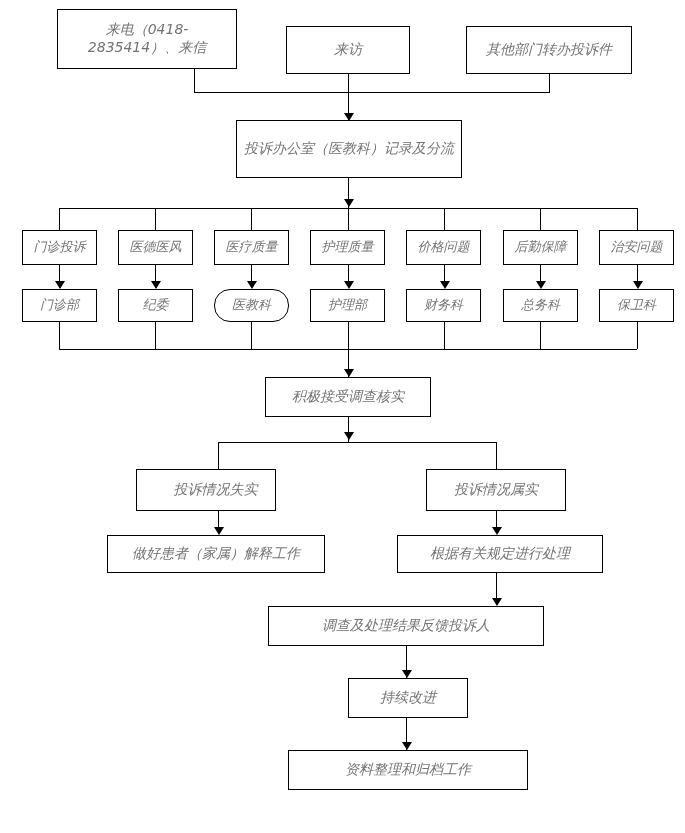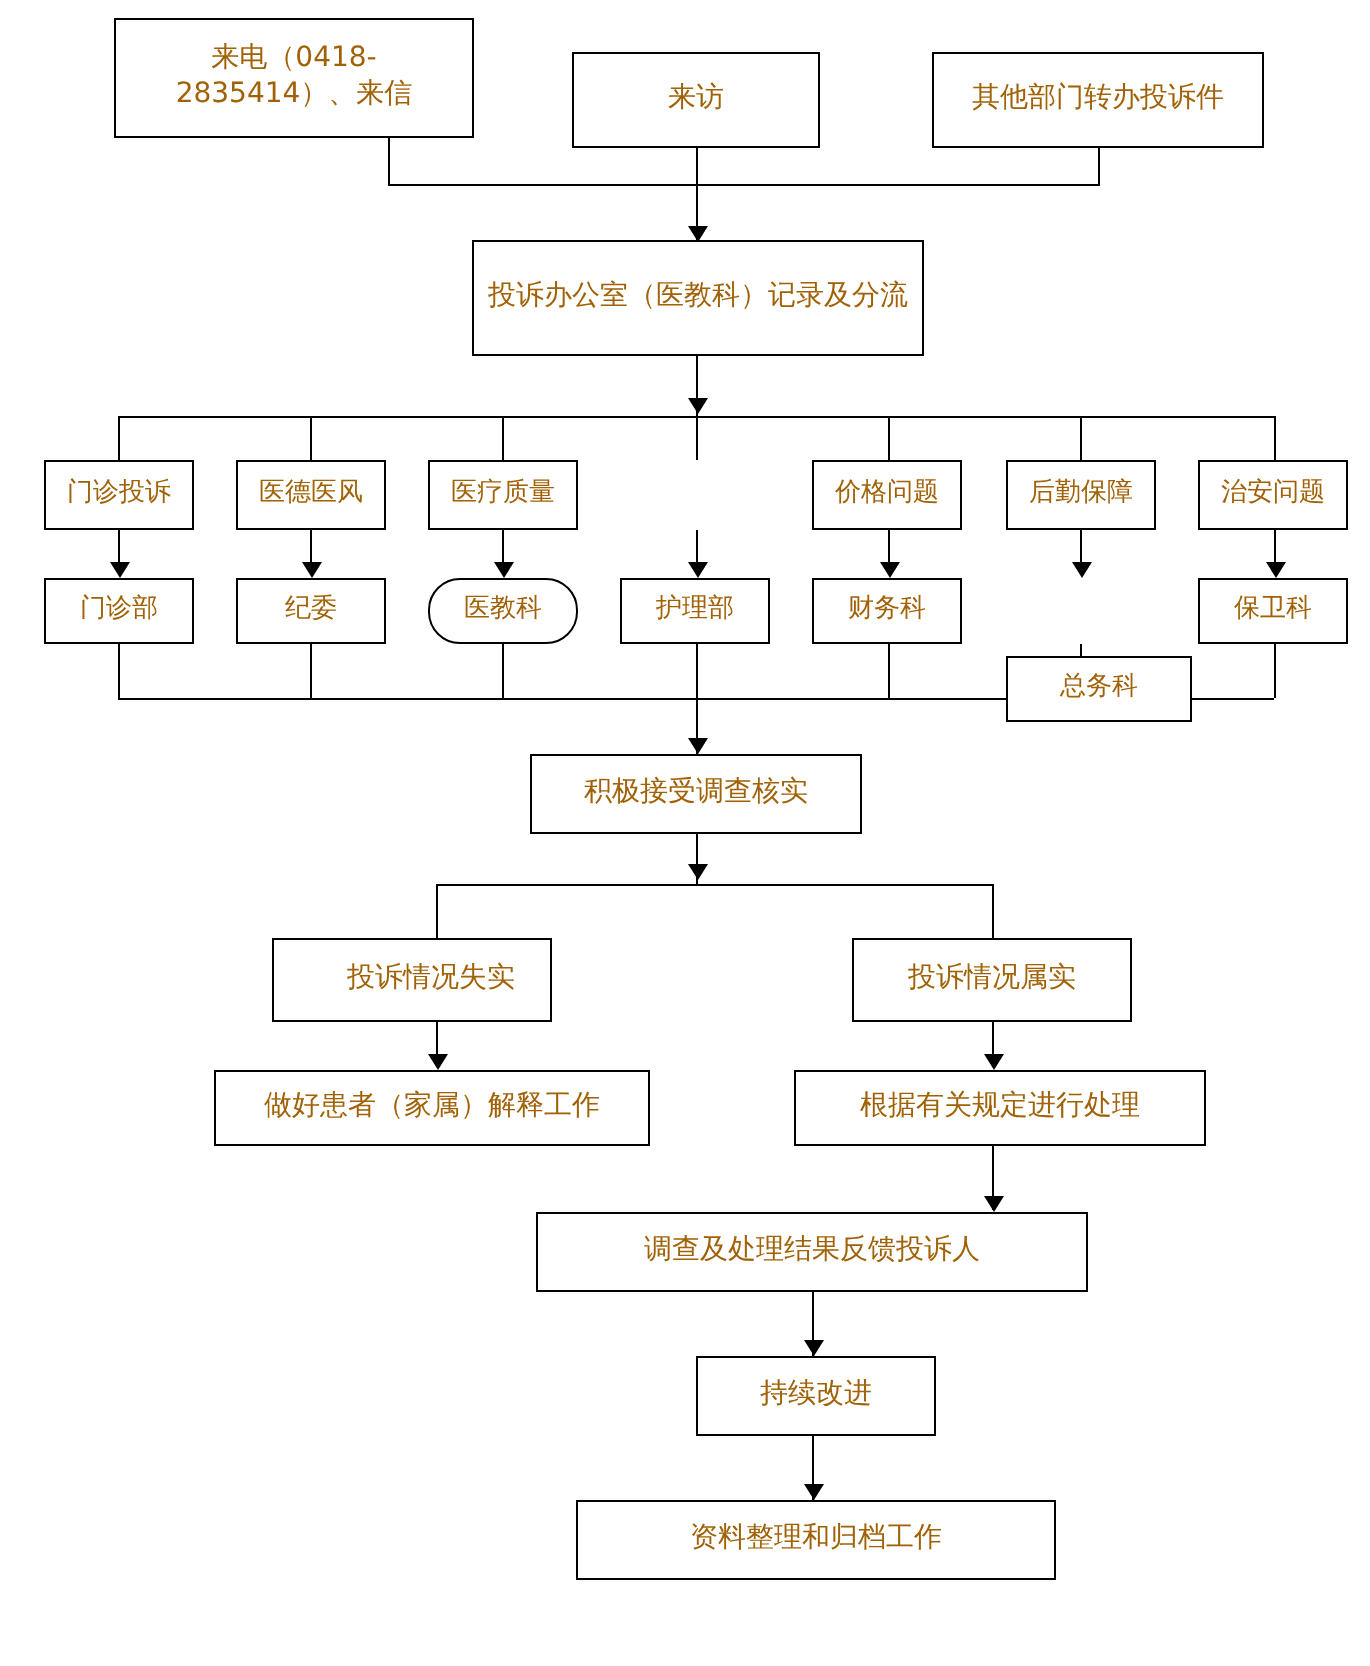--- a/index.html
+++ b/index.html
@@ -17,25 +17,26 @@
   }
   .node {
     position: absolute;
     box-sizing: border-box;
     border: 1px solid #000000;
     background: #ffffff;
     display: flex;
     align-items: center;
     justify-content: center;
     text-align: center;
-    color: #a16207;
+    color: #737373;
     font-size: 14px;
     line-height: 1.28;
     padding: 1px 3px;
     z-index: 3;
+    font-style: italic;
   }
   .node.small { font-size: 13px; }
   .line {
     position: absolute;
     background: #000000;
     z-index: 1;
   }
   .vline { width: 1px; }
   .hline { height: 1px; }
   .arrow {
@@ -77,20 +78,21 @@
   <div class="line vline" style="left:155px; top:208px; height:22px;"></div>
   <div class="line vline" style="left:251px; top:208px; height:22px;"></div>
   <div class="line vline" style="left:348px; top:208px; height:22px;"></div>
   <div class="line vline" style="left:444px; top:208px; height:22px;"></div>
   <div class="line vline" style="left:540px; top:208px; height:22px;"></div>
   <div class="line vline" style="left:637px; top:208px; height:22px;"></div>
 
   <div class="node small" style="left:22px; top:230px; width:75px; height:35px;">门诊投诉</div>
   <div class="node small" style="left:118px; top:230px; width:75px; height:35px;">医德医风</div>
   <div class="node small" style="left:214px; top:230px; width:75px; height:35px;">医疗质量</div>
+  <div class="node small" style="left:310px; top:230px; width:75px; height:35px;">护理质量</div>
   <div class="node small" style="left:503px; top:230px; width:75px; height:35px;">后勤保障</div>
   <div class="node small" style="left:406px; top:230px; width:75px; height:35px;">价格问题</div>
   <div class="node small" style="left:599px; top:230px; width:75px; height:35px;">治安问题</div>
 
   <div class="line vline" style="left:59px; top:265px; height:22px;"></div>
   <div class="arrow" style="left:55px; top:281px;"></div>
   <div class="line vline" style="left:155px; top:265px; height:22px;"></div>
   <div class="arrow" style="left:151px; top:281px;"></div>
   <div class="line vline" style="left:251px; top:265px; height:22px;"></div>
   <div class="arrow" style="left:247px; top:281px;"></div>
@@ -101,21 +103,21 @@
   <div class="line vline" style="left:540px; top:265px; height:22px;"></div>
   <div class="arrow" style="left:536px; top:281px;"></div>
   <div class="line vline" style="left:637px; top:265px; height:22px;"></div>
   <div class="arrow" style="left:633px; top:281px;"></div>
 
   <div class="node small" style="left:118px; top:289px; width:75px; height:33px;">纪委</div>
   <div class="node small" style="left:22px; top:289px; width:75px; height:33px;">门诊部</div>
   <div class="node small" style="left:214px; top:289px; width:75px; height:33px;border-radius:16px;">医教科</div>
   <div class="node small" style="left:310px; top:289px; width:75px; height:33px;">护理部</div>
   <div class="node small" style="left:406px; top:289px; width:75px; height:33px;">财务科</div>
-  <div class="node small" style="left:503px; top:289px; width:93px; height:33px;margin-top:39px;">总务科</div>
+  <div class="node small" style="left:503px; top:289px; width:75px; height:33px;">总务科</div>
   <div class="node small" style="left:599px; top:289px; width:75px; height:33px;">保卫科</div>
 
   <div class="line vline" style="left:59px; top:322px; height:27px;"></div>
   <div class="line vline" style="left:155px; top:322px; height:27px;"></div>
   <div class="line vline" style="left:251px; top:322px; height:27px;"></div>
   <div class="line vline" style="left:348px; top:322px; height:27px;"></div>
   <div class="line vline" style="left:444px; top:322px; height:27px;"></div>
   <div class="line vline" style="left:540px; top:322px; height:27px;"></div>
   <div class="line vline" style="left:637px; top:322px; height:27px;"></div>
   <div class="line hline" style="left:59px; top:349px; width:578px;"></div>

